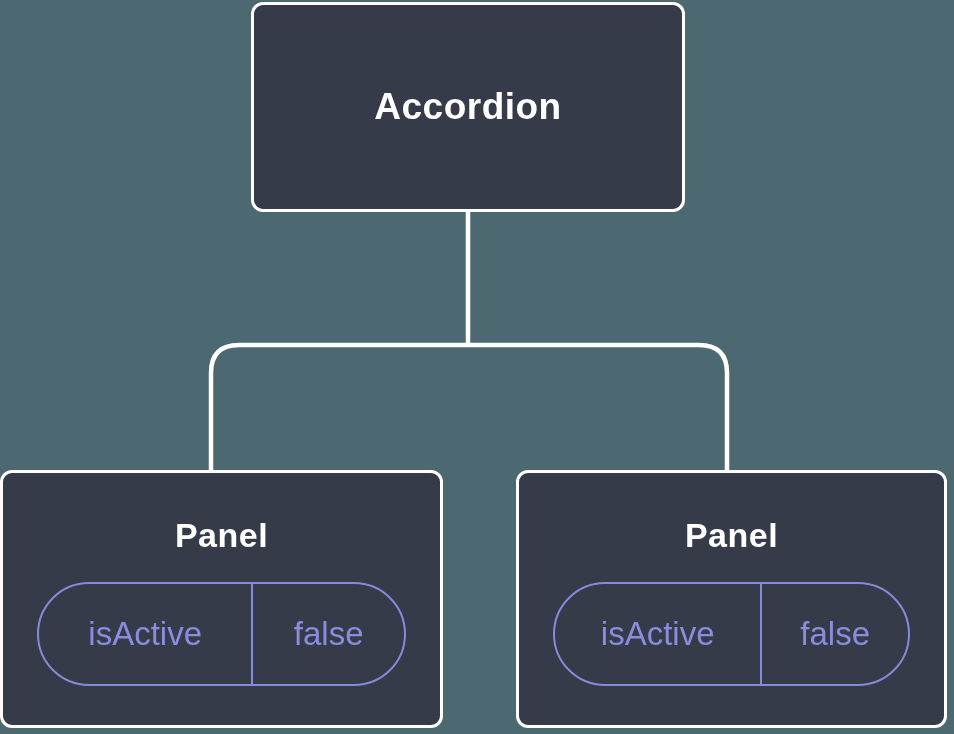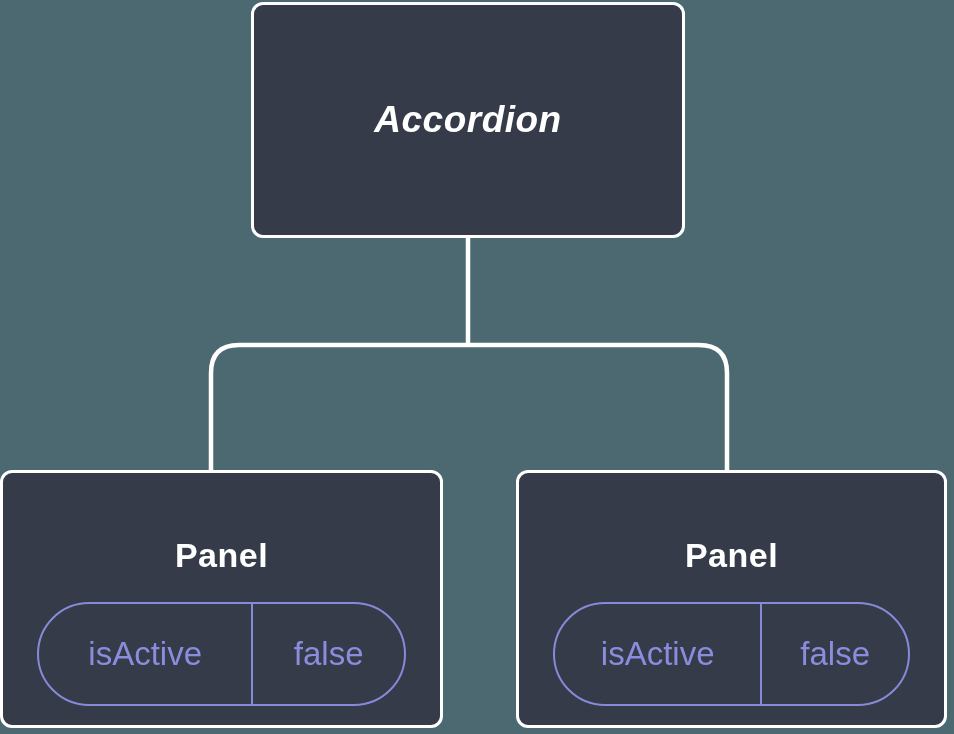--- a/index.html
+++ b/index.html
@@ -25,31 +25,29 @@
     stroke: #ffffff;
     stroke-width: 4.5;
     fill: none;
   }
   .node {
     position: absolute;
     background: #353b48;
     border: 3.5px solid #ffffff;
     border-radius: 12px;
     box-sizing: border-box;
-    justify-content: center;
   }
   .node-root {
     left: 251px;
     top: 2px;
     width: 434px;
-    height: 236px;
+    height: 210px;
     display: flex;
     align-items: center;
     justify-content: center;
-    font-style: italic;
   }
   .root-label {
     color: #ffffff;
     font-size: 37px;
     font-weight: 700;
     letter-spacing: 0.5px;
   }
   .node-panel {
     top: 470px;
     height: 258px;

